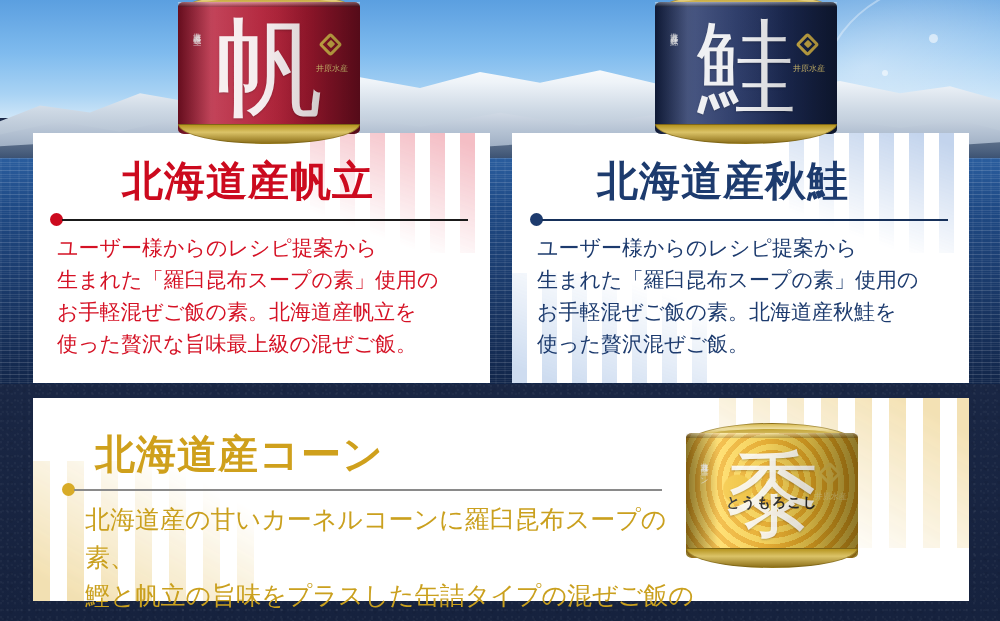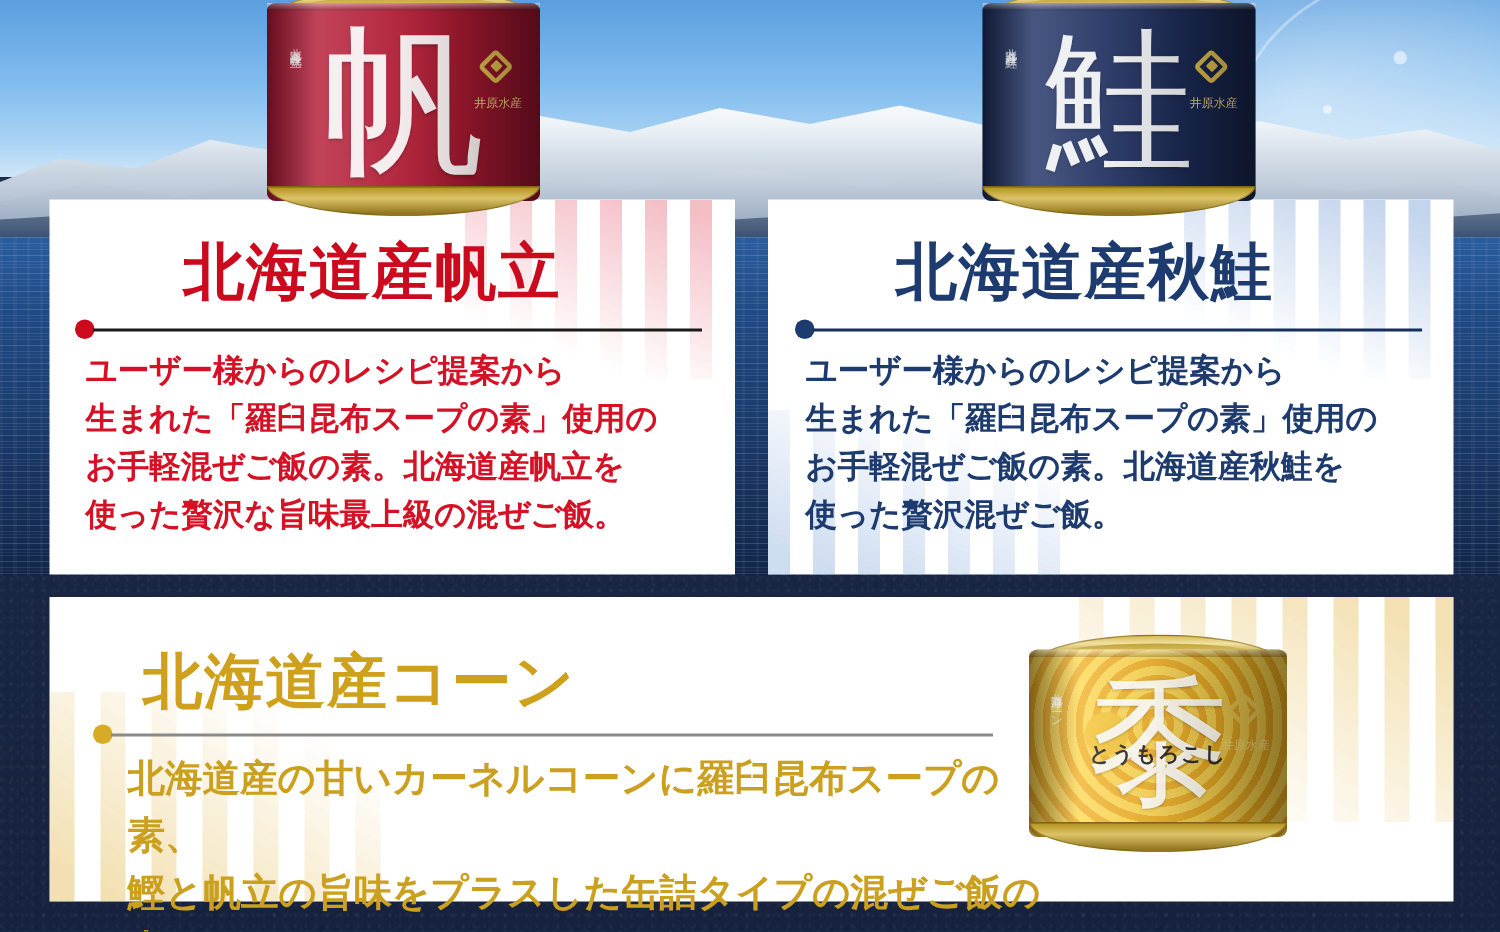--- a/index.html
+++ b/index.html
@@ -168,21 +168,21 @@
   .rule-salmon .rule-line { background:#16305a; }
 
   .rule-corn { left:62px; top:483px; width:600px; }
   .rule-corn .rule-dot  { background:#d8ab27; }
   .rule-corn .rule-line { background:#8a8a8a; }
 
   
   .body-text {
     position:absolute;
     font-family:"Liberation Sans","DejaVu Sans",sans-serif;
-    font-weight:700;
+    font-weight:400;
     line-height:1.52;
     white-space:pre-line;
   }
   .body-scallop { left:57px;  top:232px; width:420px; font-size:21px; color:#d51225; }
   .body-salmon  { left:537px; top:232px; width:420px; font-size:21px; color:#1d3b6e; }
   .body-corn    { left:85px;  top:500px; width:610px; font-size:25px; color:#caa01e; text-align:left; }
 
   
   .can { position:absolute; }
   .can-body {

